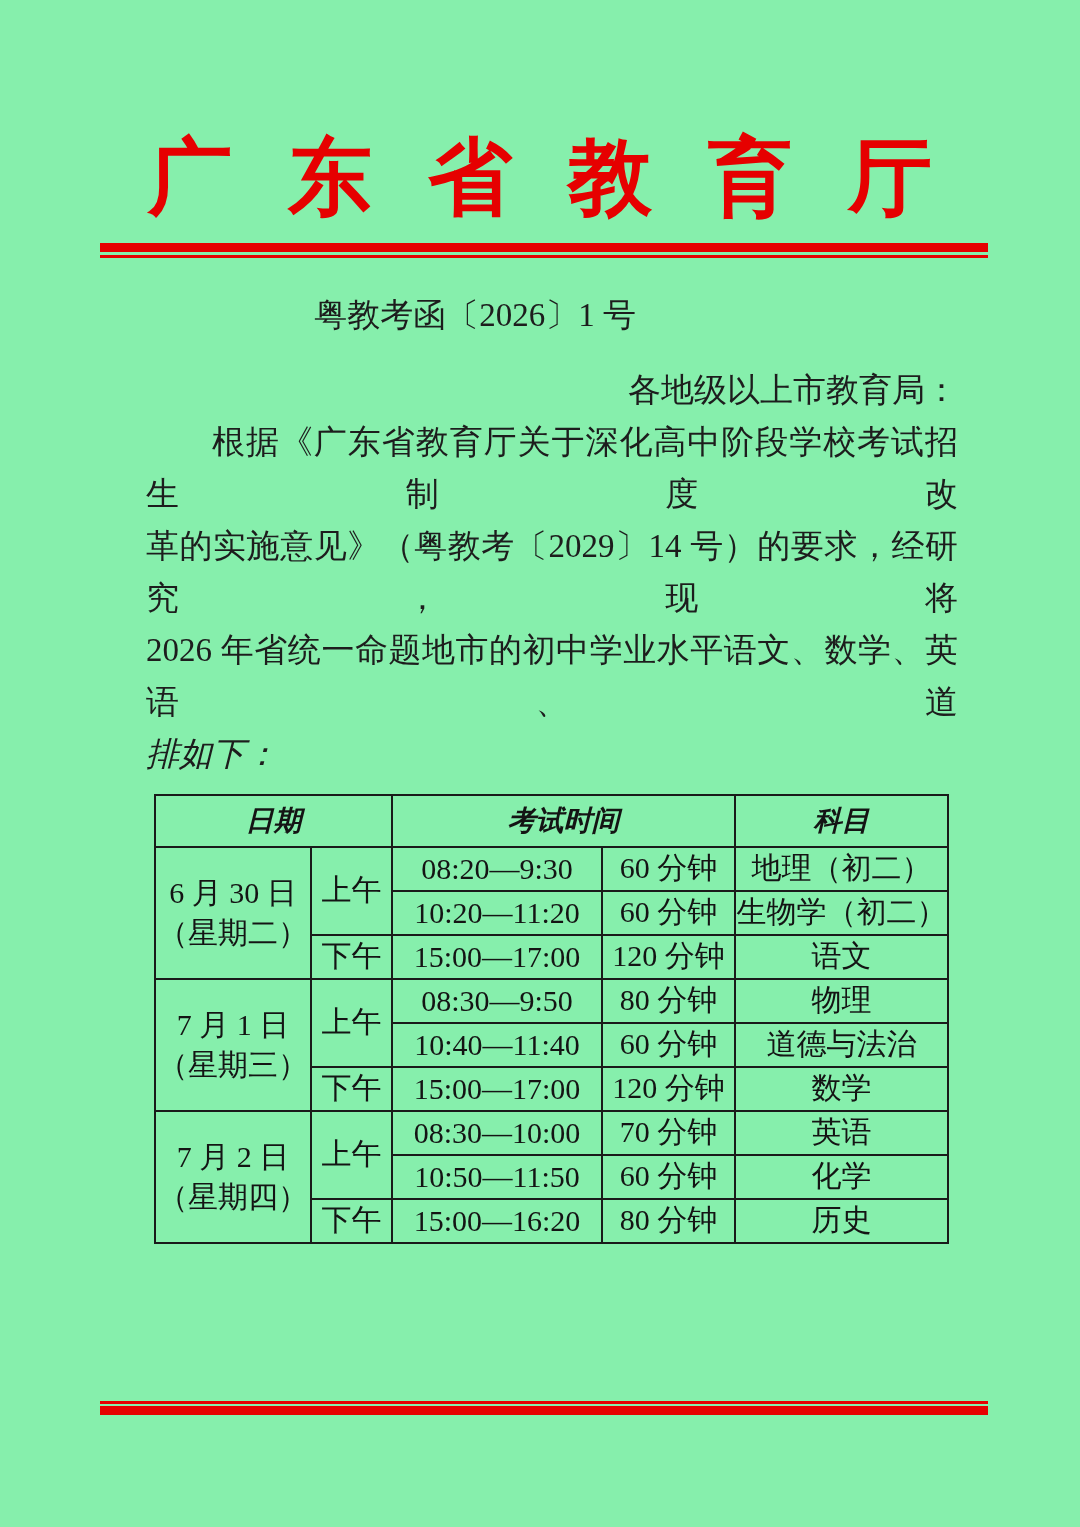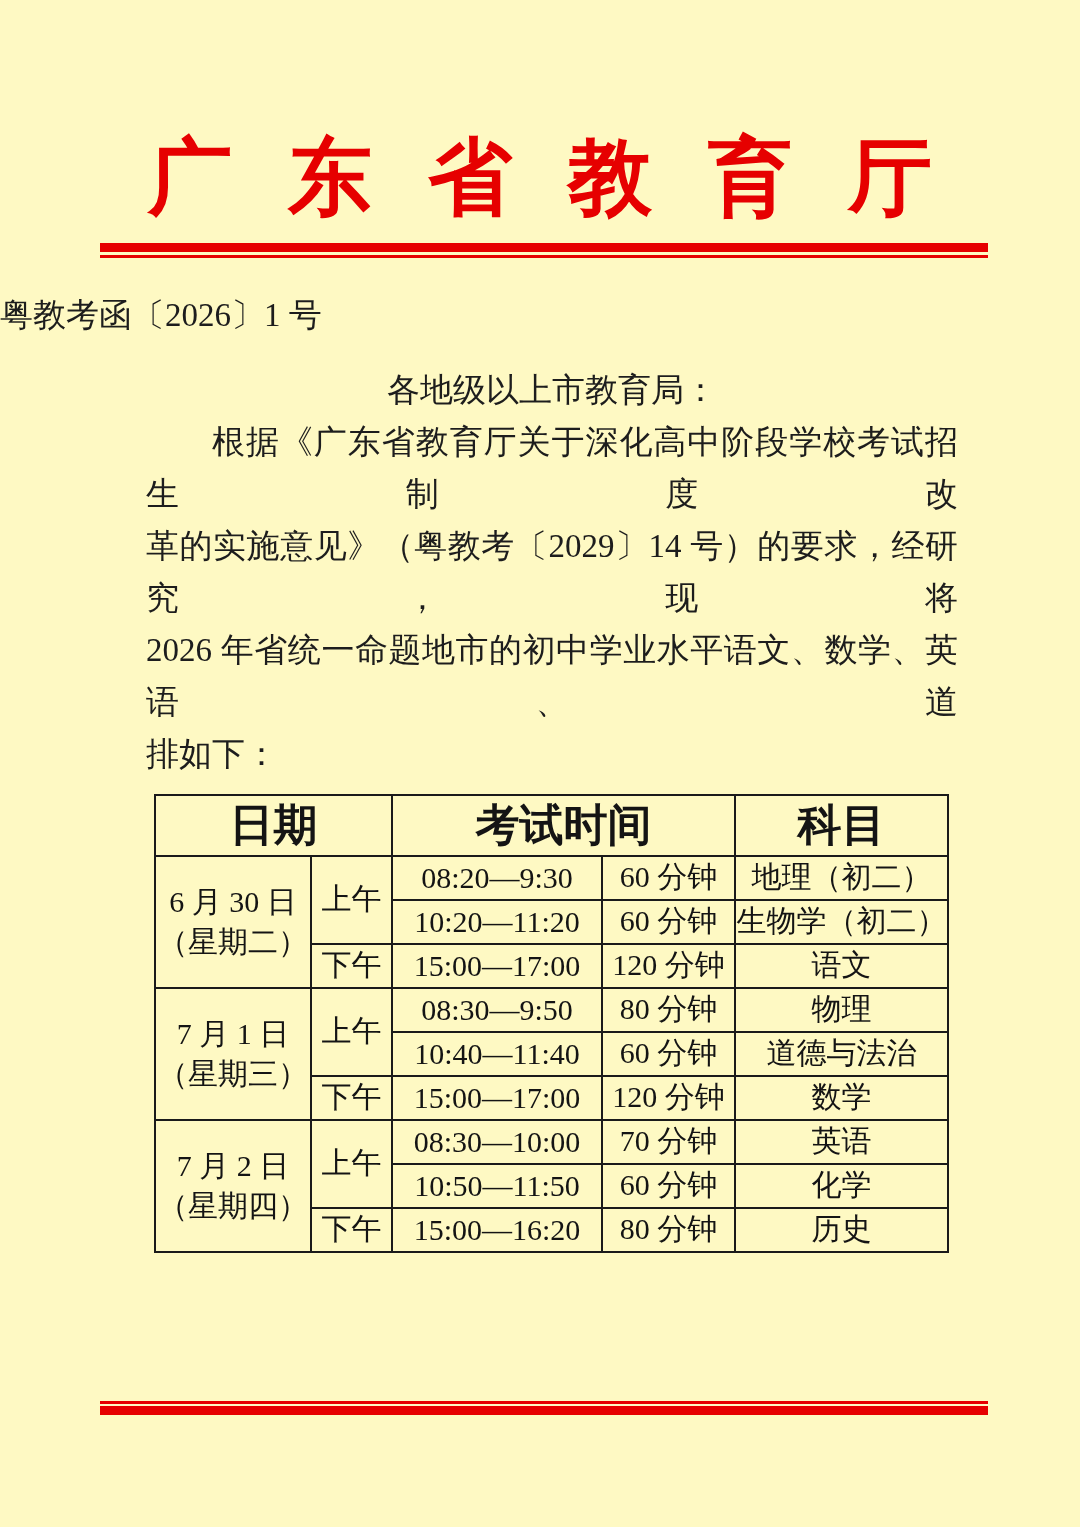--- a/index.html
+++ b/index.html
@@ -3,21 +3,21 @@
 <meta charset="utf-8">
 <style>
   :root { --accent: #e60000; --ink: #1d1d1d; }
   * { box-sizing: border-box; }
   html, body { margin: 0; padding: 0; background: #ffffff; }
   .page {
     position: relative;
     width: 1080px;
     height: 1527px;
     margin: 0 auto;
-    background: #fef9c3;
+    background: #86efac;
     overflow: hidden;
     font-family: "Liberation Serif", "DejaVu Serif", serif;
     color: var(--ink);
   }
   
   .letterhead {
     margin-top: 130px;
     text-align: center;
     color: var(--accent);
     font-size: 84px;
@@ -27,61 +27,62 @@
     text-indent: 56px;
     white-space: nowrap;
   }
   .rules-top { margin: 16px 92px 0 100px; }
   .rule-thick { height: 9px; background: var(--accent); }
   .rule-thin  { height: 3px; background: var(--accent); }
   .rules-top .rule-thin { margin-top: 3px; }
   
   .doc-number {
     margin: 34px 130px 8px 0;
-    text-align: left;
+    text-align: center;
     font-size: 33px;
     line-height: 46px;
   }
   
   .title {
     margin-top: 50px;
     text-align: center;
     font-size: 43px;
     font-weight: bold;
     line-height: 73px;
     color: #111;
   }
   
   .body-text {
     margin: 26px 122px 0 146px;
     font-size: 33px;
     line-height: 52px;
   }
-  .salutation { text-align: center; }
+  .salutation { text-align: right; }
   .para-line { text-align: justify; text-align-last: justify; }
   .para-line.first { text-indent: 2em; }
-  .para-line.last { text-align: left; text-align-last: left; }
+  .para-line.last { text-align: left; text-align-last: left; font-style: italic; }
   
   table.schedule {
     margin: 14px 0 0 154px;
     width: 793px;
     border-collapse: collapse;
     table-layout: fixed;
     color: #141414;
   }
   table.schedule th, table.schedule td {
     border: 2px solid #1a1a1a;
     text-align: center;
     vertical-align: middle;
     padding: 0;
   }
   table.schedule th {
-    height: 40px;
-    font-size: 44px;
+    height: 52px;
+    font-size: 28px;
     font-weight: bold;
+    font-style: italic;
   }
   table.schedule td {
     height: 44px;
     font-size: 30px;
     font-weight: normal;
   }
   td.date-cell { font-size: 29px; line-height: 40px; border-radius: 26px; }
   
   .rules-bottom { position: absolute; left: 100px; right: 92px; top: 1401px; }
   .rules-bottom .rule-thick { margin-top: 2px; }

